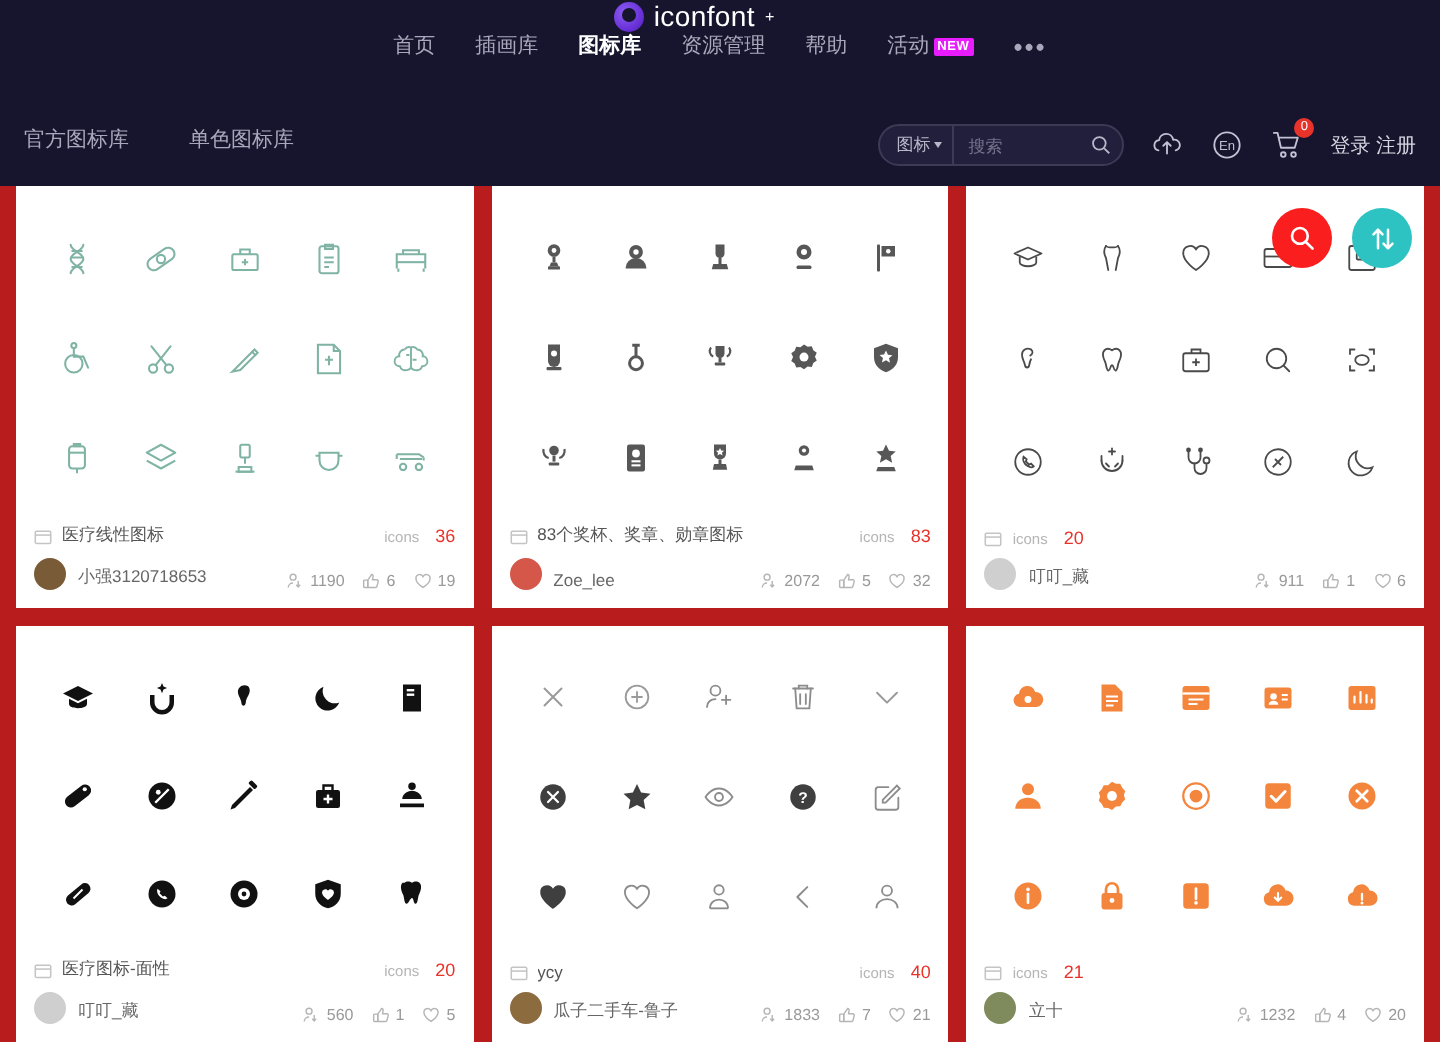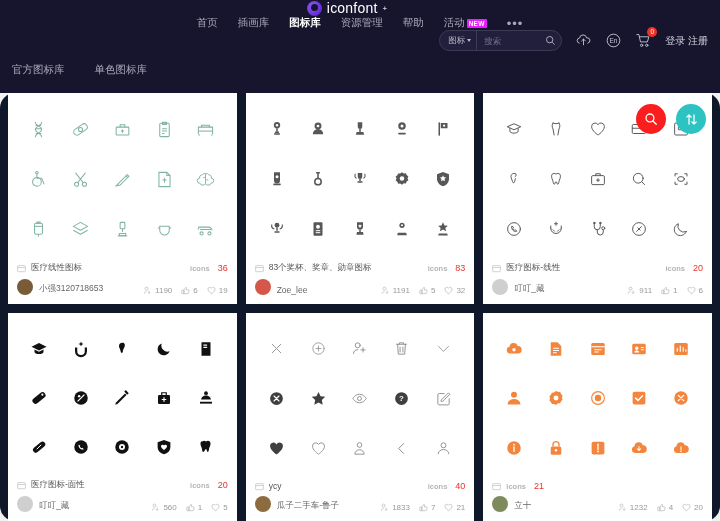--- a/index.html
+++ b/index.html
@@ -52,21 +52,21 @@
     padding: 1px 2px; border-radius: 1px;
     margin-left: 2px; vertical-align: middle;
     letter-spacing: 0.3px;
   }
   .nav-dots {
     color: #a9a7bb; font-size: 13px; letter-spacing: 1px;
     cursor: pointer; line-height: 1;
   }
 
   .header-right {
-    margin-left: auto; display: flex; align-items: center; gap: 13px;
+    margin-left: auto; display: flex; align-items: center; gap: 13px; margin-top: 32px;
   }
   .search-wrap {
     display: flex; align-items: center;
     height: 21px;
     border: 1px solid #3c3a55;
     border-radius: 11px;
     background: #221f3c;
     overflow: hidden;
   }
   .search-cat {
@@ -136,27 +136,26 @@
   .fab {
     width: 30px; height: 30px; border-radius: 50%;
     display: flex; align-items: center; justify-content: center;
     cursor: pointer;
   }
   .fab-search { background: #fa1e1e; }
   .fab-sort { background: #2ec3c3; }
 
   
   .content {
-    background: #0f172a;
+    background: #b91c1c;
     padding: 0 8px;
     display: grid;
     grid-template-columns: repeat(3, 1fr);
     gap: 9px;
     height: calc(521px - 93px);
-    border-radius: 15px;
   }
   .card {
     background: #fff;
     display: flex; flex-direction: column;
     overflow: hidden;
   }
   .icon-grid {
     display: grid;
     grid-template-columns: repeat(5, 1fr);
     flex: 1;
@@ -171,21 +170,21 @@
     cursor: pointer;
   }
   .card-meta {
     padding: 5px 9px 3px 9px;
     display: flex; align-items: center; gap: 5px;
   }
   .meta-title {
     font-size: 8.5px; color: #555; flex: 1;
     white-space: nowrap; overflow: hidden; text-overflow: ellipsis;
   }
-  .icons-label { font-size: 7.5px; color: #b5b5b5; font-weight: bold; }
+  .icons-label { font-size: 7.5px; color: #b5b5b5; }
   .icons-count { font-size: 9px; color: #e8332a; margin-left: 3px; }
   .card-footer {
     padding: 2px 9px 9px 9px;
     display: flex; align-items: flex-end; gap: 6px;
   }
   .avatar {
     width: 16px; height: 16px; border-radius: 50%;
     flex: 0 0 auto; background: #d8d8d8;
   }
   .author {
@@ -563,21 +562,21 @@
     <div class="card-footer">
       <span class="avatar" style="background:#d4574a"></span>
       <span class="author">Zoe_lee</span>
       <span class="stats">
         <span class="stat">
           <svg width="9" height="9" viewBox="0 0 14 14" fill="none" stroke="#b5b5b5" stroke-width="1.1">
               <circle cx="5.5" cy="4" r="2.3"></circle>
               <path d="M1.8 12c0-2 1.7-3.4 3.7-3.4"></path>
               <path d="M9.5 7v4.5M8 10l1.5 1.6L11 10"></path>
             </svg>
-          <span>1191</span>
+          <span>2072</span>
         </span>
         <span class="stat">
           <svg width="9" height="9" viewBox="0 0 14 14" fill="none" stroke="#b5b5b5" stroke-width="1.1">
               <path d="M4.5 12V6.3l3-4.3c.9 0 1.3.7 1.1 1.6L8.2 6h3.3c.8 0 1.3.8 1.1 1.5l-1 3.8c-.1.5-.6.7-1 .7z"></path>
               <rect x="1.3" y="6.3" width="3.2" height="5.7" rx="0.5"></rect>
             </svg>
           <span>5</span>
         </span>
         <span class="stat">
           <svg width="9" height="9" viewBox="0 0 14 14" fill="none" stroke="#b5b5b5" stroke-width="1.1">
@@ -687,21 +686,20 @@
           </svg>
         </div>
     </div>
     <div class="card-meta">
       <span class="library-icon">
           <svg width="9" height="9" viewBox="0 0 14 14" fill="none" stroke="#c4c4c4" stroke-width="1.2">
             <rect x="1" y="2.5" width="12" height="9.5" rx="1"></rect>
             <path d="M1 5.5h12"></path>
           </svg>
         </span>
-      <span class="meta-title">医疗图标-线性</span>
       <span class="icons-label">icons</span>
       <span class="icons-count">20</span>
     </div>
     <div class="card-footer">
       <span class="avatar" style="background:#cfcfcf"></span>
       <span class="author">叮叮_藏</span>
       <span class="stats">
         <span class="stat">
           <svg width="9" height="9" viewBox="0 0 14 14" fill="none" stroke="#b5b5b5" stroke-width="1.1">
               <circle cx="5.5" cy="4" r="2.3"></circle>

